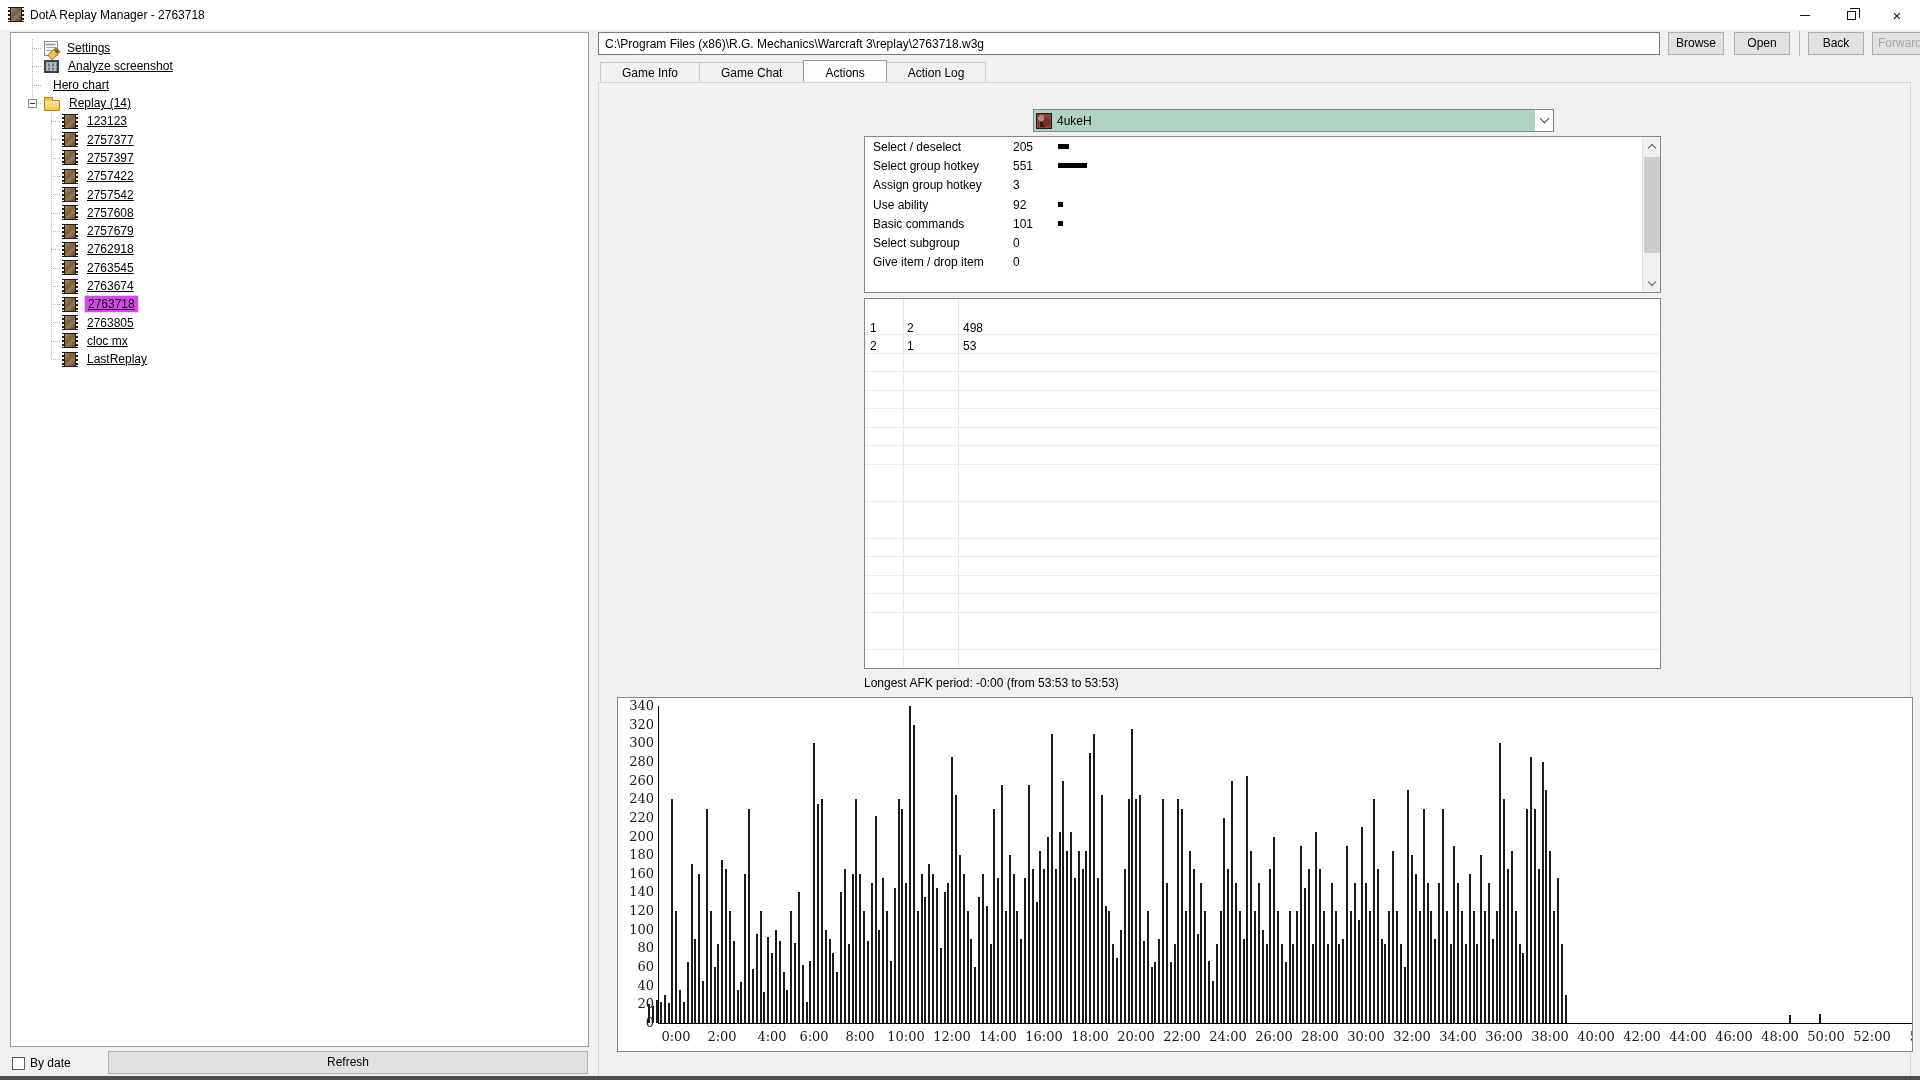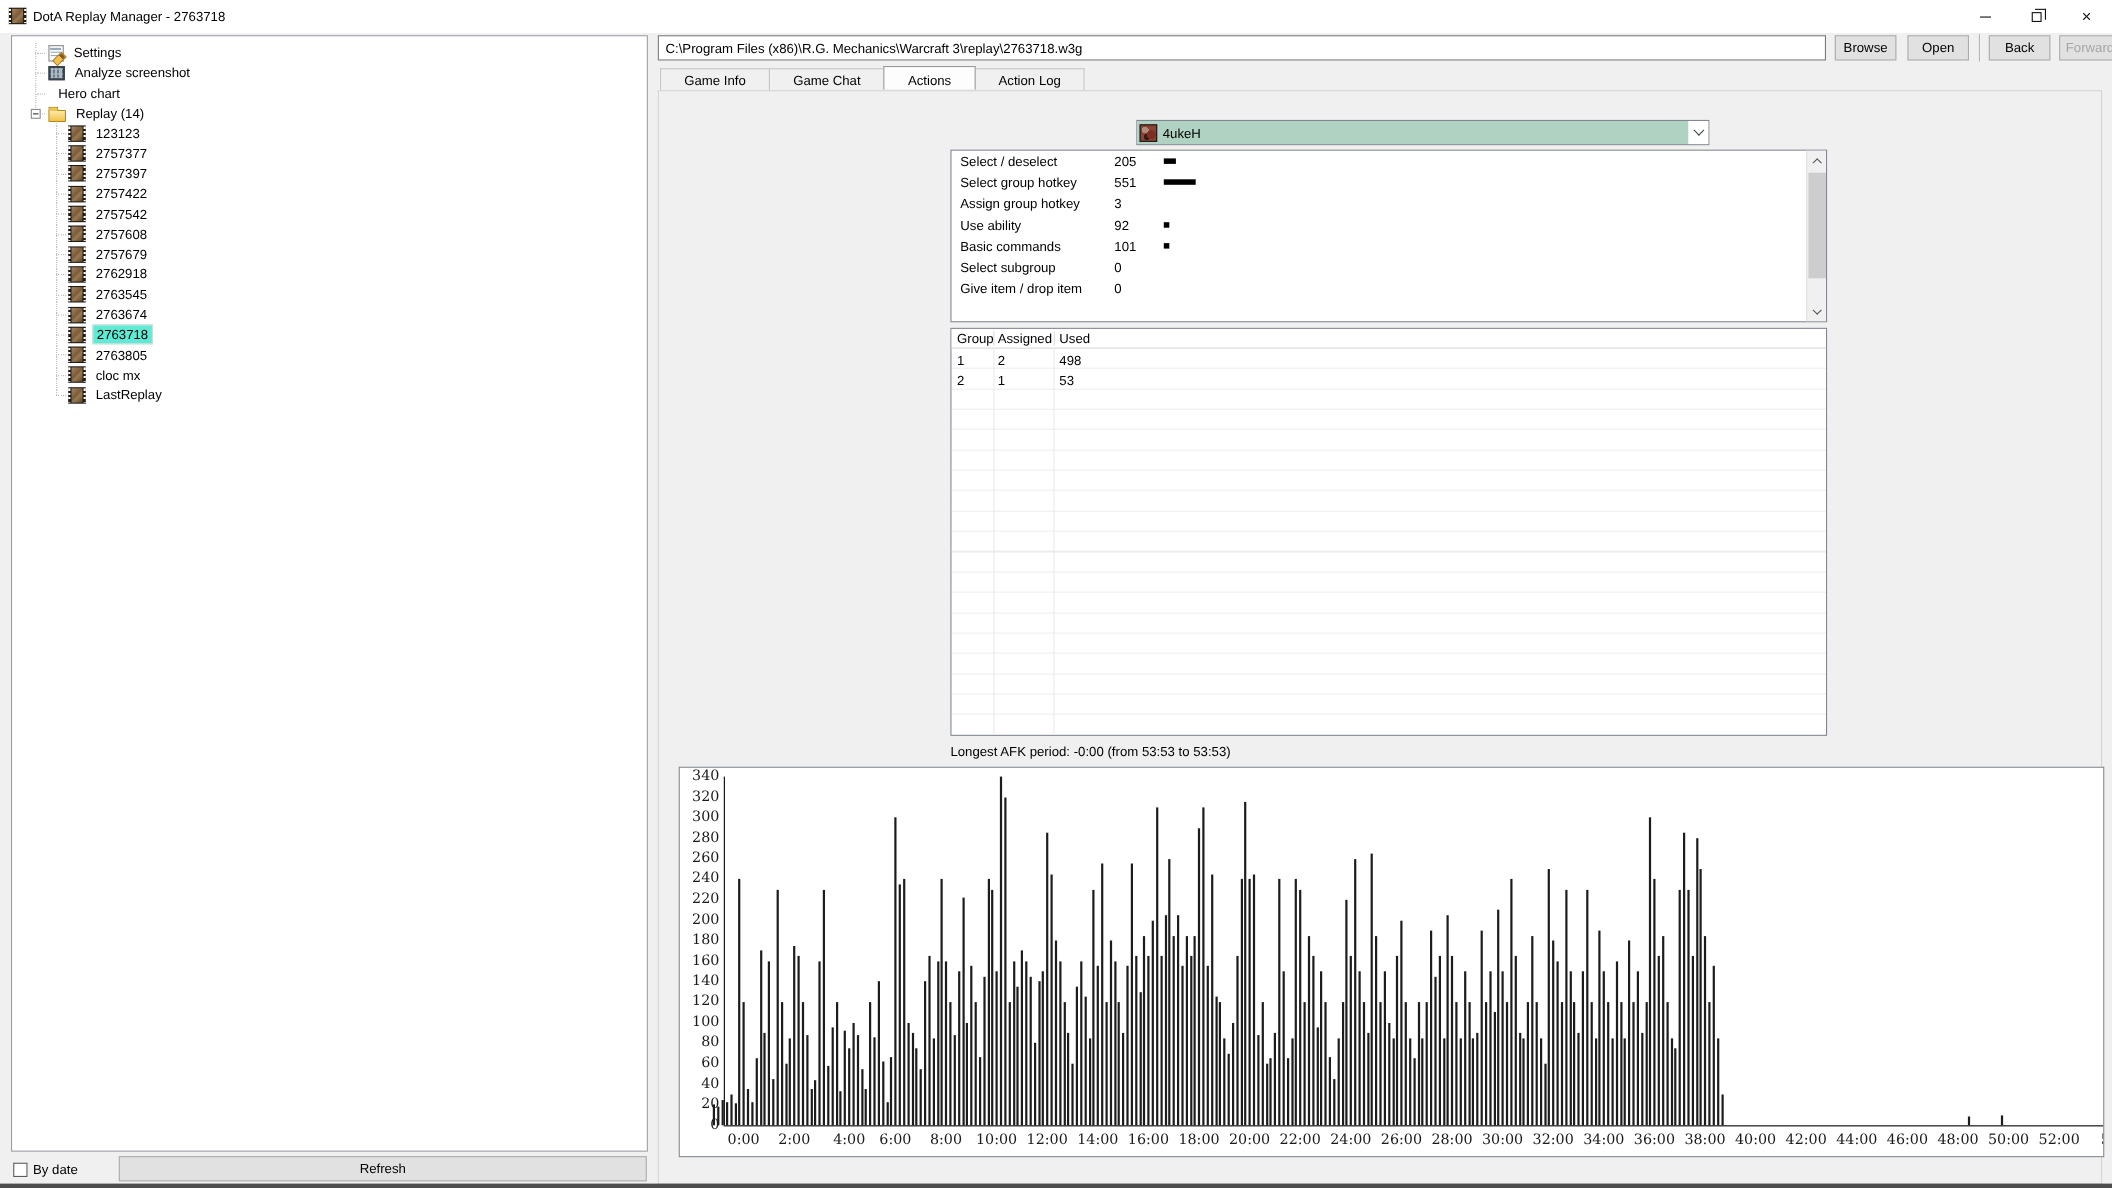--- a/index.html
+++ b/index.html
@@ -36,24 +36,24 @@
                repeating-linear-gradient(#93a0ad 0 2px, transparent 2px 4px); }
   .folder-icon { width:16px; height:11px; background:linear-gradient(#fce9a0,#f2c24e); border:1px solid #b8860b; border-radius:1px; position:relative; margin-top:4px; }
   .folder-icon::before { content:""; position:absolute; left:-1px; top:-4px; width:7px; height:3px; background:#f2c24e; border:1px solid #b8860b; border-bottom:none; border-radius:1px 1px 0 0; }
   .hero-avatar-icon { width:16px; height:16px; border:1px solid #1a1a1a; flex:0 0 auto;
     background:radial-gradient(circle at 30% 30%, #b58a7a 0 3px, transparent 3px),
                radial-gradient(circle at 70% 60%, #7c2f22 0 4px, transparent 4px),
                radial-gradient(circle at 40% 75%, #3c1a12 0 3px, transparent 3px), #8a4433; }
 
   
   .tree-panel { position:absolute; left:10px; top:32px; width:579px; height:1015px; background:#fff; border:1px solid #999fa6; overflow:hidden; }
-  .tree { padding-top:6px; position:relative; }
+  .tree { padding-top:6px; position:relative;text-decoration:underline; }
   .tree-row { height:18.3px; display:flex; align-items:center; gap:6px; position:relative; }
   .tree-row .lbl { padding:1px 3px; white-space:nowrap; }
-  .tree-row.selected .lbl { background:#5eead4; border:1px solid #dcdcdc; }
+  .tree-row.selected .lbl { background:#d946ef; border:1px solid #dcdcdc; }
   .root-row { padding-left:33px; }
   .child-row { padding-left:51px; }
   .guide-v { position:absolute; width:1px; background:repeating-linear-gradient(#b9b9b9 0 1px, transparent 1px 2px); }
   .stub { position:absolute; height:1px; background:repeating-linear-gradient(90deg,#b9b9b9 0 1px, transparent 1px 2px); }
   .expander { position:absolute; left:17px; top:5px; width:9px; height:9px; background:#fff; border:1px solid #8a8a8a; }
   .expander::before { content:""; position:absolute; left:1px; top:3px; width:5px; height:1px; background:#333; }
 
   
   .bottom-left { position:absolute; left:10px; top:1050px; width:579px; height:26px; display:flex; align-items:center; }
   .checkbox { width:13px; height:13px; background:#fff; border:1px solid #5a5a5a; margin-left:2px; }
@@ -314,27 +314,20 @@
       </div>
     <div class="sb-thumb"></div>
     <div class="sb-arrow sb-down">
         <span class="sb-chev"></span>
       </div>
   </div>
 </div>
 
 <div class="groups-table">
   <div class="gt-grid"></div>
-  <div class="gt-header" id="gtHeader">
-      <span class="c0">Group</span>
-      <span class="c1">Assigned</span>
-      <span class="c2">Used</span>
-      <span class="h-sep" style="left: 38px;"></span>
-      <span class="h-sep" style="left: 93px;"></span>
-    </div>
   <div id="gtRows">
       <div class="gt-row" style="top: 19px;">
         <span class="c0">1</span>
         <span class="c1">2</span>
         <span class="c2">498</span>
       </div>
       <div class="gt-row" style="top: 36.5px;">
         <span class="c0">2</span>
         <span class="c1">1</span>
         <span class="c2">53</span>

